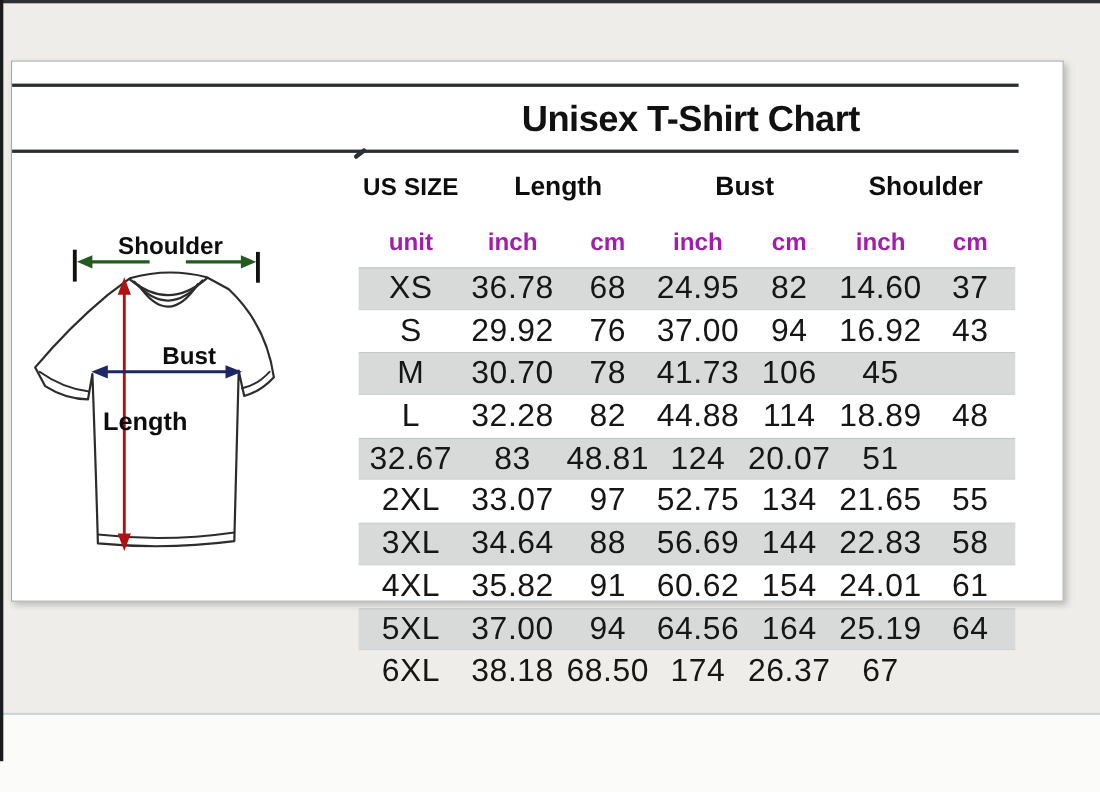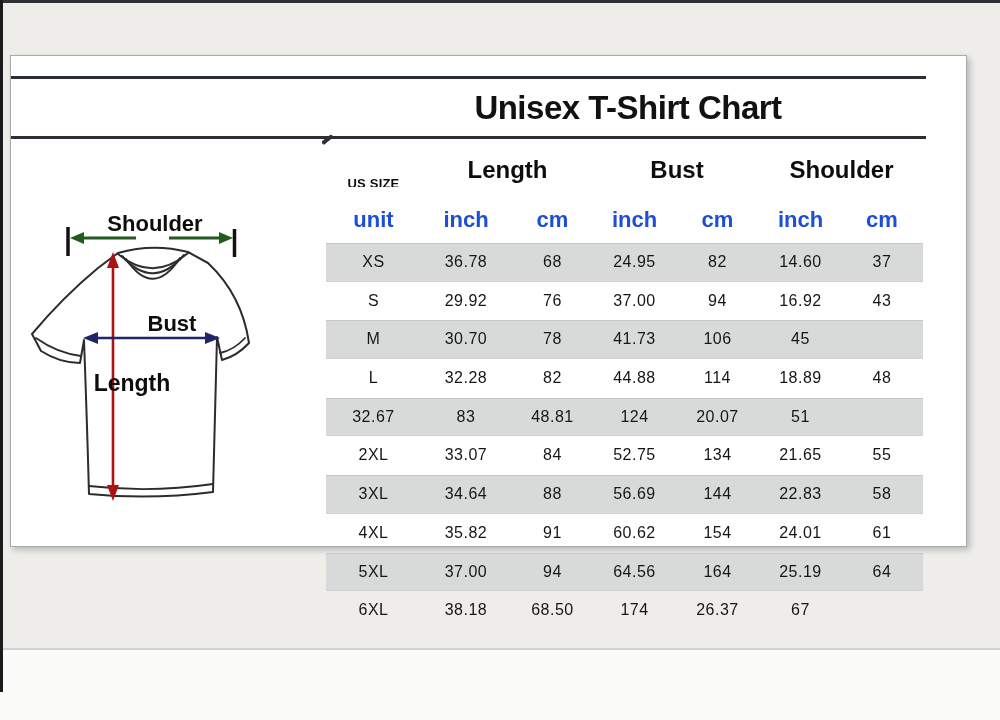--- a/index.html
+++ b/index.html
@@ -32,27 +32,27 @@
   }
 
   .shirt-wrap{position:absolute;left:10px;top:135px;width:300px;height:340px;}
 
   .size-table{position:absolute;left:315px;top:97px;width:597px;}
   .trow{
     display:grid;grid-template-columns:95px 90px 83px 81px 85px 81px 82px;
     width:597px;text-align:center;
   }
   .trow.group{height:34px;line-height:34px;font-weight:700;font-size:24px;color:#0d0d0d;}
-  .trow.group .gcell-size{grid-column:1;font-size:13px;letter-spacing:0.2px;margin-top:14px;}
+  .trow.group .gcell-size{grid-column:1;font-size:22px;letter-spacing:0.2px;}
   .trow.group .gcell-length{grid-column:2 / span 2;}
   .trow.group .gcell-bust{grid-column:4 / span 2;}
   .trow.group .gcell-shoulder{grid-column:6 / span 2;}
-  .trow.unit{height:38px;line-height:38px;margin-top:14px;font-weight:700;font-size:22px;color:#1d4ed8;text-align:center;}
+  .trow.unit{height:38px;line-height:38px;margin-top:14px;font-weight:700;font-size:22px;color:#a21caf;text-align:center;}
   .tbody{margin-top:4px;}
-  .trow.data{height:38.7px;line-height:38.7px;font-size:16px;font-weight:400;letter-spacing:0.5px;color:#161616;}
+  .trow.data{height:38.7px;line-height:38.7px;font-size:29px;font-weight:400;letter-spacing:0.5px;color:#161616;}
   .trow.data.stripe{
     background:var(--stripe,#d8dada);
     box-shadow:inset 0 1px 0 #c4c8c9, inset 0 -1px 0 #cfd3d3;
   }
   .tcell{overflow:hidden;}
   svg text{font-family:"Liberation Sans","DejaVu Sans",sans-serif;}
 </style>
 </head>
 <body style="--stripe: #d8dada; --c-shoulder: #24591f; --c-bust: #1d2667; --c-length: #b01111; --c-outline: #2c2c2c;">
 
@@ -179,21 +179,21 @@
           <div class="tcell">32.67</div>
           <div class="tcell">83</div>
           <div class="tcell">48.81</div>
           <div class="tcell">124</div>
           <div class="tcell">20.07</div>
           <div class="tcell">51</div>
         </div>
         <div class="trow data">
           <div class="tcell">2XL</div>
           <div class="tcell">33.07</div>
-          <div class="tcell">84</div>
+          <div class="tcell">97</div>
           <div class="tcell">52.75</div>
           <div class="tcell">134</div>
           <div class="tcell">21.65</div>
           <div class="tcell">55</div>
         </div>
         <div class="trow data stripe">
           <div class="tcell">3XL</div>
           <div class="tcell">34.64</div>
           <div class="tcell">88</div>
           <div class="tcell">56.69</div>

